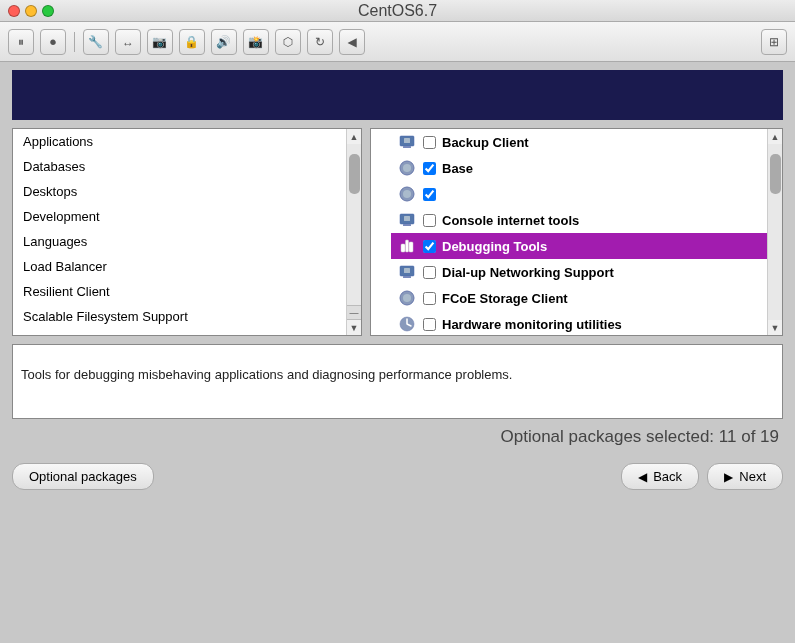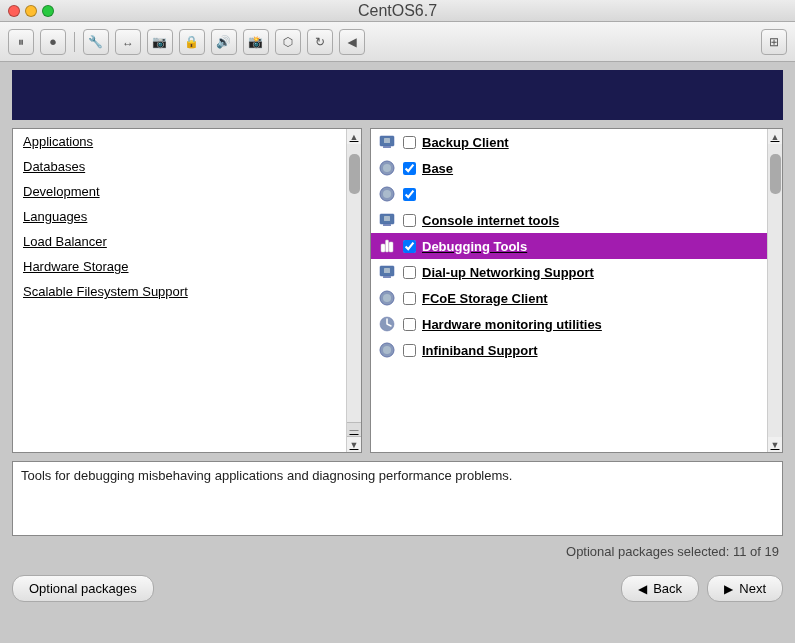--- a/index.html
+++ b/index.html
@@ -85,22 +85,21 @@
       display: flex;
       flex-direction: column;
       padding: 0 12px;
       gap: 8px;
     }
 
     
     .lists-area {
       display: flex;
       gap: 8px;
-      height: 325px;
-      text-decoration: underline;
+      height: 208px;
     }
 
     
     .left-list-container {
       flex: 0 0 350px;
       border: 1px solid #888;
       background: #fff;
       display: flex;
       overflow: hidden;
     }
@@ -183,20 +182,21 @@
       overflow-y: auto;
       list-style: none;
     }
     .right-list li {
       padding: 3px 6px;
       display: flex;
       align-items: center;
       gap: 6px;
       font-size: 13px;
       white-space: nowrap;
+      margin-left: 20px;
     }
     .right-list li.selected-row {
       background: #a21caf;
       color: white;
     }
     .right-list li .icon-img {
       width: 20px;
       height: 20px;
       flex-shrink: 0;
       display: flex;
@@ -223,29 +223,29 @@
       display: flex;
       flex-direction: column;
       align-items: center;
     }
 
     
     .description-box {
       border: 1px solid #888;
       background: #fff;
       min-height: 75px;
-      padding: 6px 8px;
+      padding: 22px 8px;
       font-size: 13px;
       color: #222;
     }
 
     
     .optional-selected-text {
       text-align: right;
-      font-size: 13px;
+      font-size: 17px;
       color: #444;
       padding-right: 4px;
     }
 
     
     .buttons-row {
       display: flex;
       justify-content: space-between;
       align-items: center;
       padding: 8px 0;
@@ -301,24 +301,25 @@
 <div class="header-banner"></div>
 
 <div class="main-content">
 
   <div class="lists-area">
 
     <div class="left-list-container">
       <ul class="left-list" id="left-list">
           <li>Applications</li>
           <li>Databases</li>
+          <li>Desktops</li>
           <li>Development</li>
           <li>Languages</li>
           <li>Load Balancer</li>
-          <li>Hardware Storage</li>
+          <li>Resilient Client</li>
           <li>Scalable Filesystem Support</li>
         </ul>
       <div class="left-scrollbar">
         <div class="scroll-arrow">▲</div>
         <div class="scroll-track">
           <div class="scroll-thumb"></div>
         </div>
         <div class="scroll-mid-arrow">—</div>
         <div class="scroll-arrow">▼</div>
       </div>

